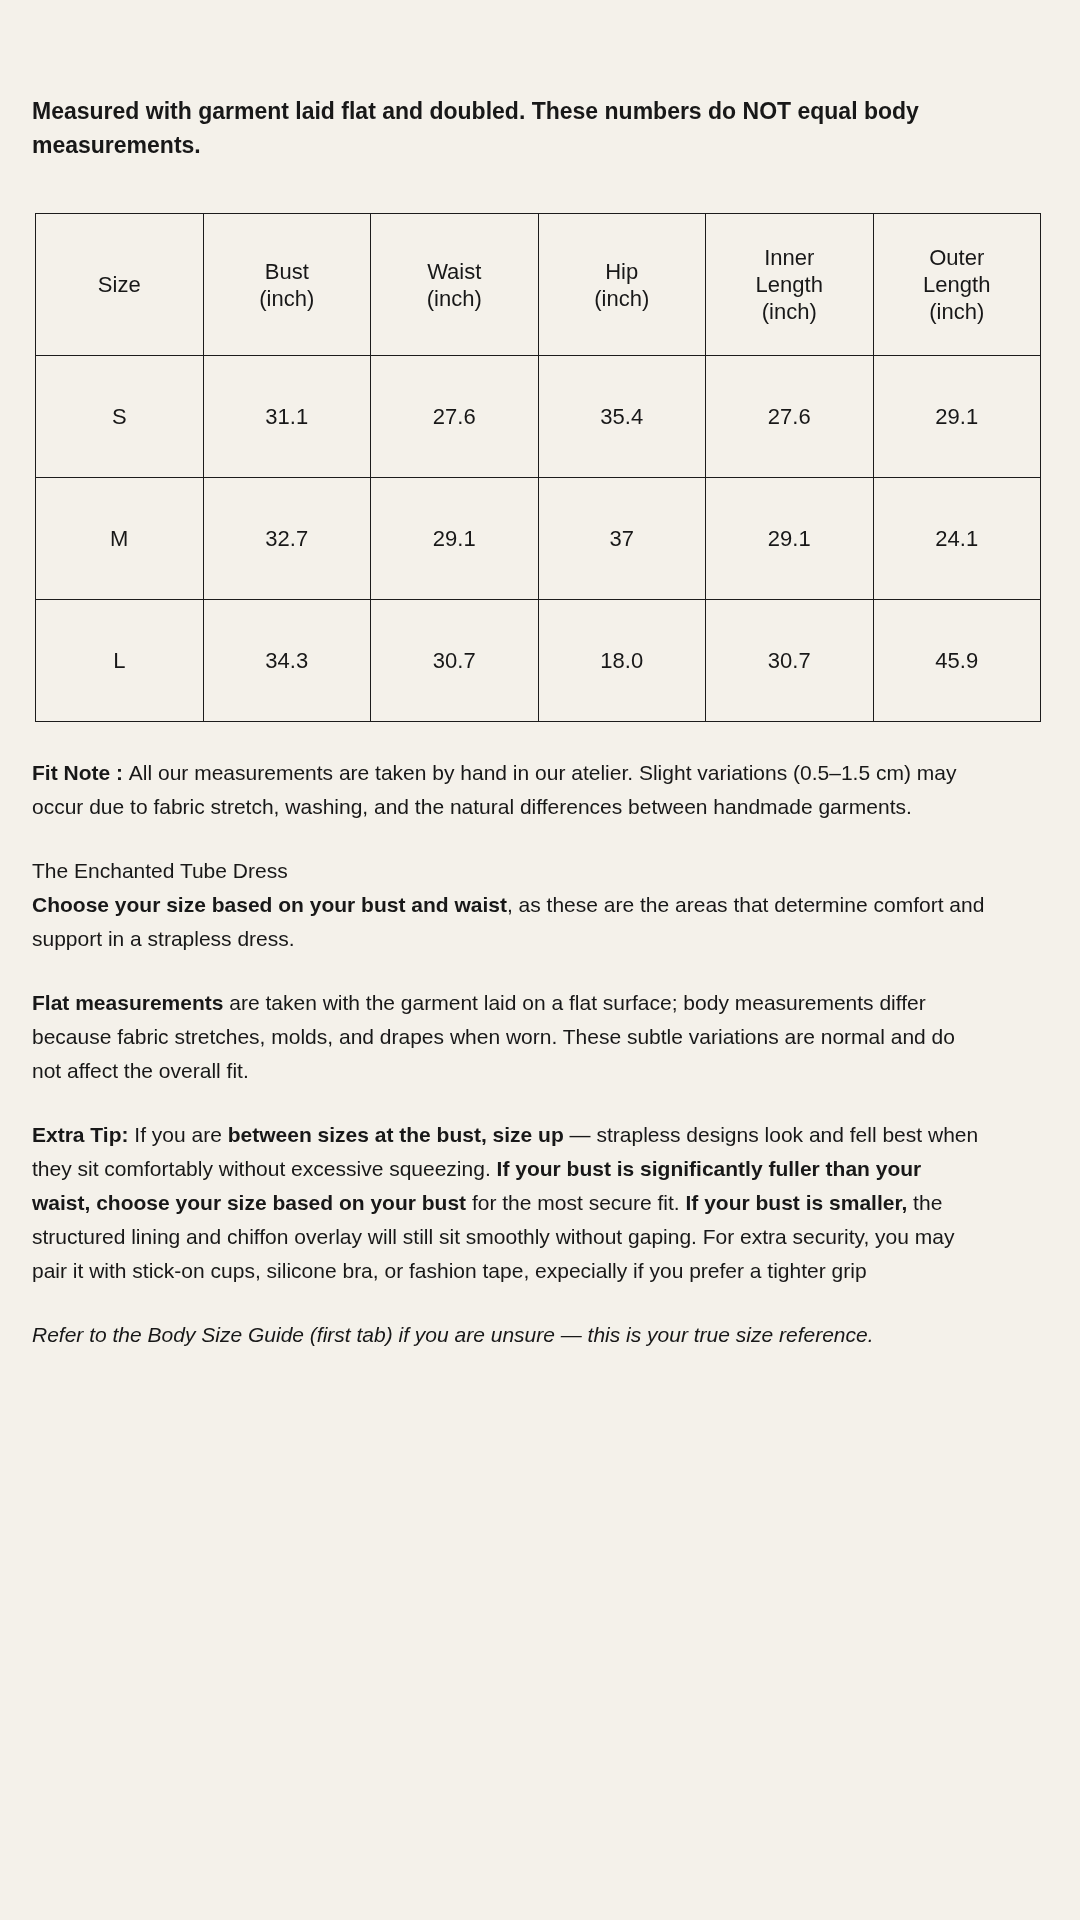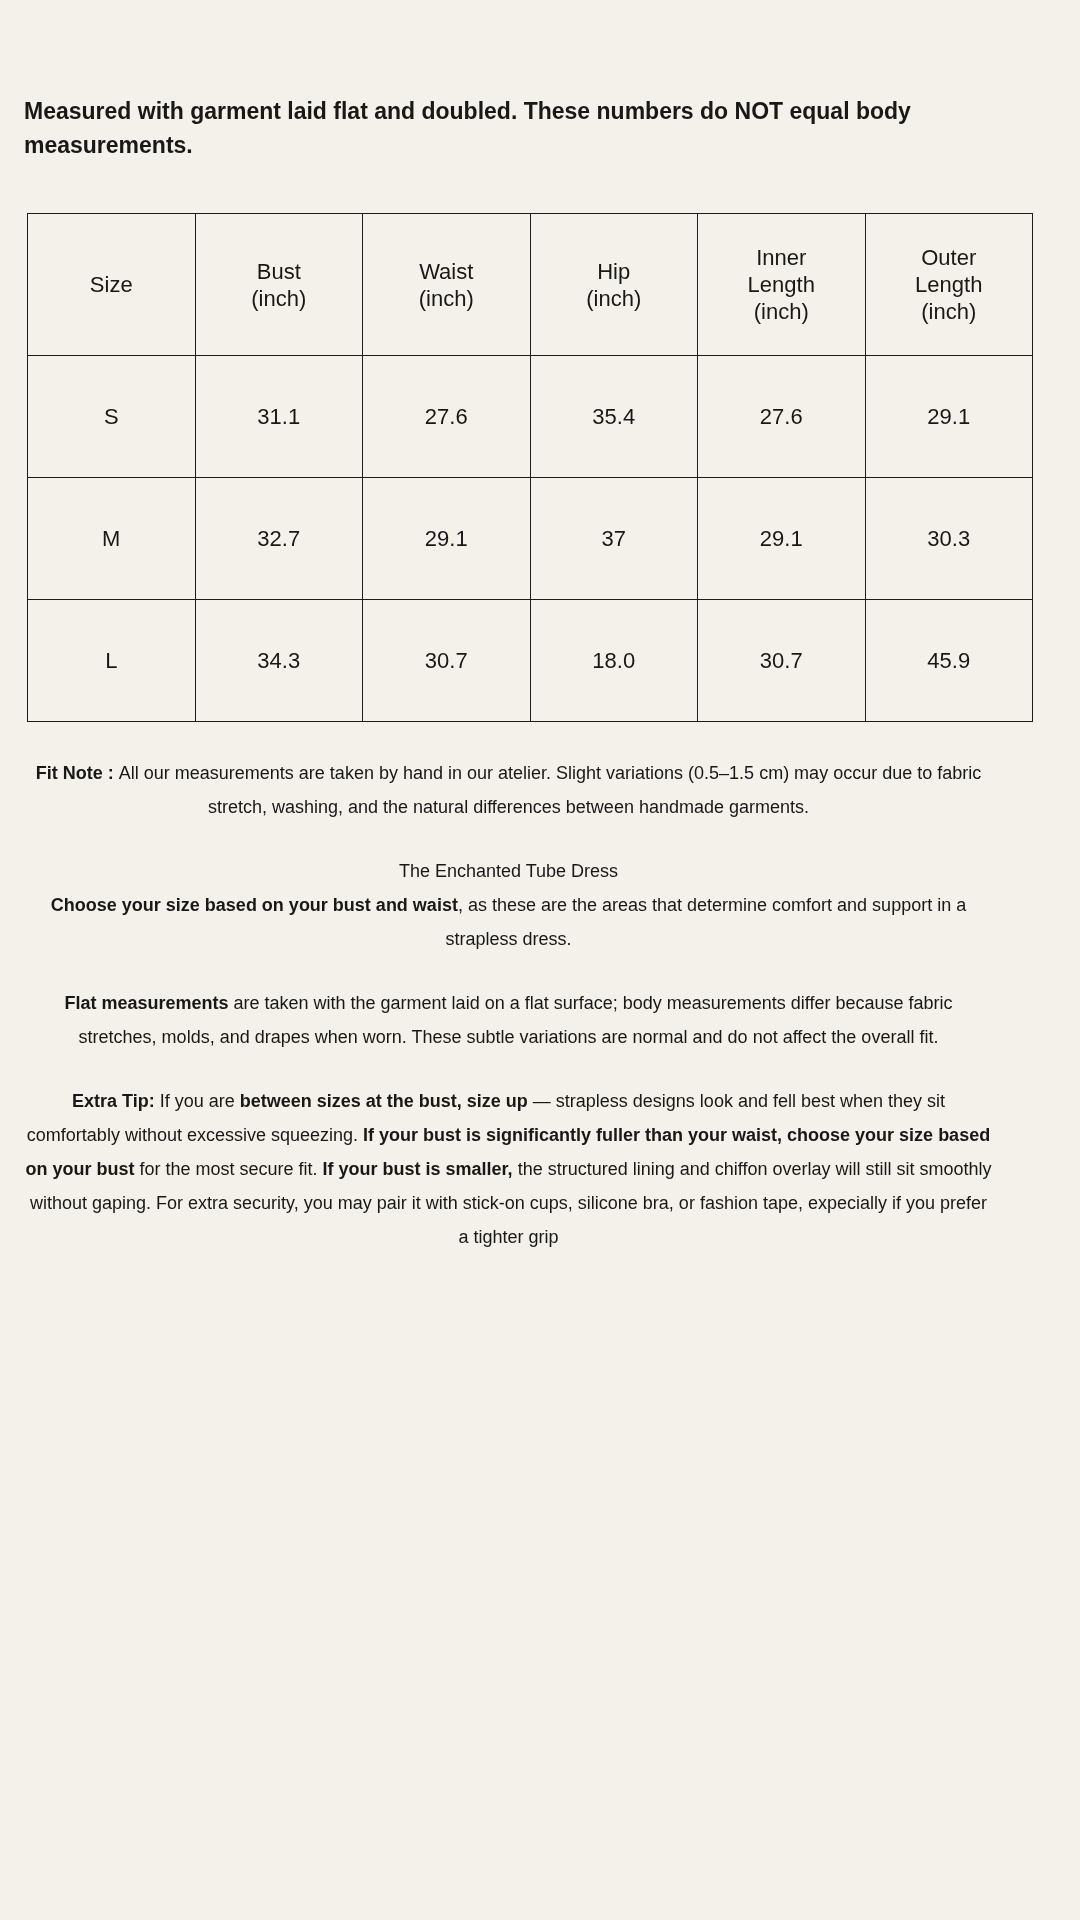--- a/index.html
+++ b/index.html
@@ -8,21 +8,21 @@
   }
   body {
     width: 1080px;
     height: 1920px;
     background: #f4f1ea;
     color: #181818;
     font-family: "Liberation Sans", sans-serif;
     overflow: hidden;
   }
   .page {
-    padding: 0 24px;
+    padding: 0 32px;
     box-sizing: border-box;
     width: 1017px;
   }
   .intro {
     margin: 94px 0 0 0;
     font-size: 23px;
     font-weight: 700;
     line-height: 34px;
     max-width: 1016px;
   }
@@ -46,26 +46,25 @@
     height: 142px;
   }
   table.size-table tbody tr {
     height: 122px;
   }
   table.size-table th div {
     line-height: 27px;
   }
   .notes p.note {
     margin: 0 0 30px 0;
-    font-size: 18px;
+    font-size: 21px;
     font-weight: 400;
     line-height: 34px;
     max-width: 1016px;
     white-space: pre-wrap;
-    text-align: center;
   }
   .notes p.note span.b {
     font-weight: 700;
   }
   .notes p.note.italic {
     font-style: italic;
   }
 </style>
 </head>
 <body>
@@ -112,34 +111,35 @@
           <td>35.4</td>
           <td>27.6</td>
           <td>29.1</td>
         </tr>
         <tr>
           <td>M</td>
           <td>32.7</td>
           <td>29.1</td>
           <td>37</td>
           <td>29.1</td>
-          <td>30.3</td>
+          <td>24.1</td>
         </tr>
         <tr>
           <td>L</td>
           <td>34.3</td>
           <td>30.7</td>
           <td>18.0</td>
           <td>30.7</td>
           <td>45.9</td>
         </tr>
       </tbody>
   </table>
 
   <div class="notes">
       <p class="note"><span class="b">Fit Note : </span><span>All our measurements are taken by hand in our atelier. Slight variations (0.5–1.5 cm) may occur due to fabric stretch, washing, and the natural differences between handmade garments.</span></p>
       <p class="note"><span>The Enchanted Tube Dress
 </span><span class="b">Choose your size based on your bust and waist</span><span>, as these are the areas that determine comfort and support in a strapless dress.</span></p>
       <p class="note"><span class="b">Flat measurements</span><span> are taken with the garment laid on a flat surface; body measurements differ because fabric stretches, molds, and drapes when worn. These subtle variations are normal and do not affect the overall fit.</span></p>
       <p class="note"><span class="b">Extra Tip:</span><span> If you are </span><span class="b">between sizes at the bust, size up</span><span> — strapless designs look and fell best when they sit comfortably without excessive squeezing. </span><span class="b">If your bust is significantly fuller than your waist, choose your size based on your bust</span><span> for the most secure fit. </span><span class="b">If your bust is smaller,</span><span> the structured lining and chiffon overlay will still sit smoothly without gaping. For extra security, you may pair it with stick-on cups, silicone bra, or fashion tape, expecially if you prefer a tighter grip</span></p>
+      <p class="note italic"><span>Refer to the Body Size Guide (first tab) if you are unsure — this is your true size reference.</span></p>
     </div>
 
 </div>
 
 </body></html>

